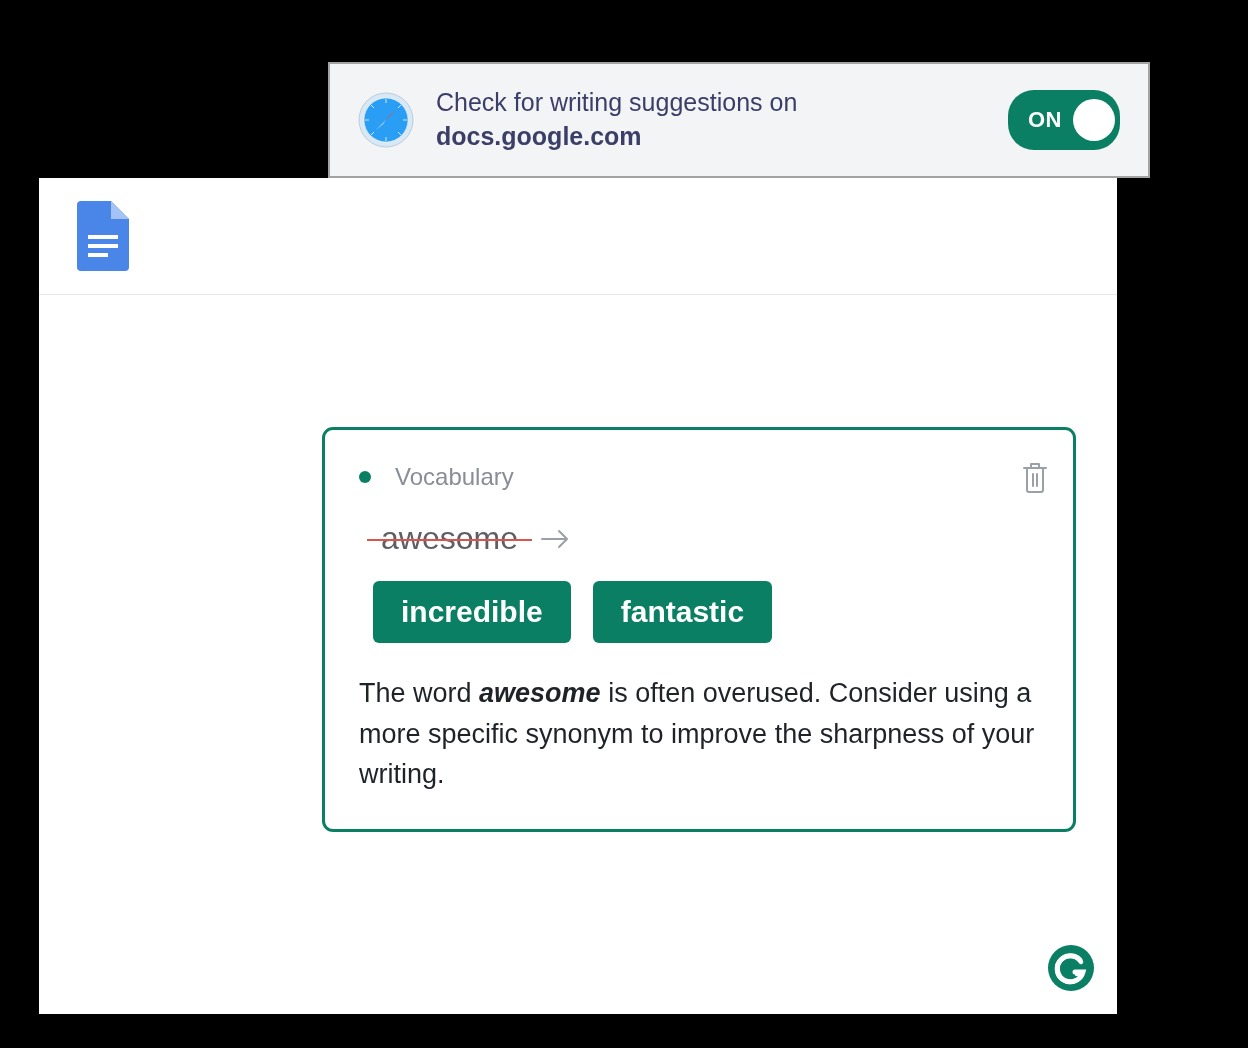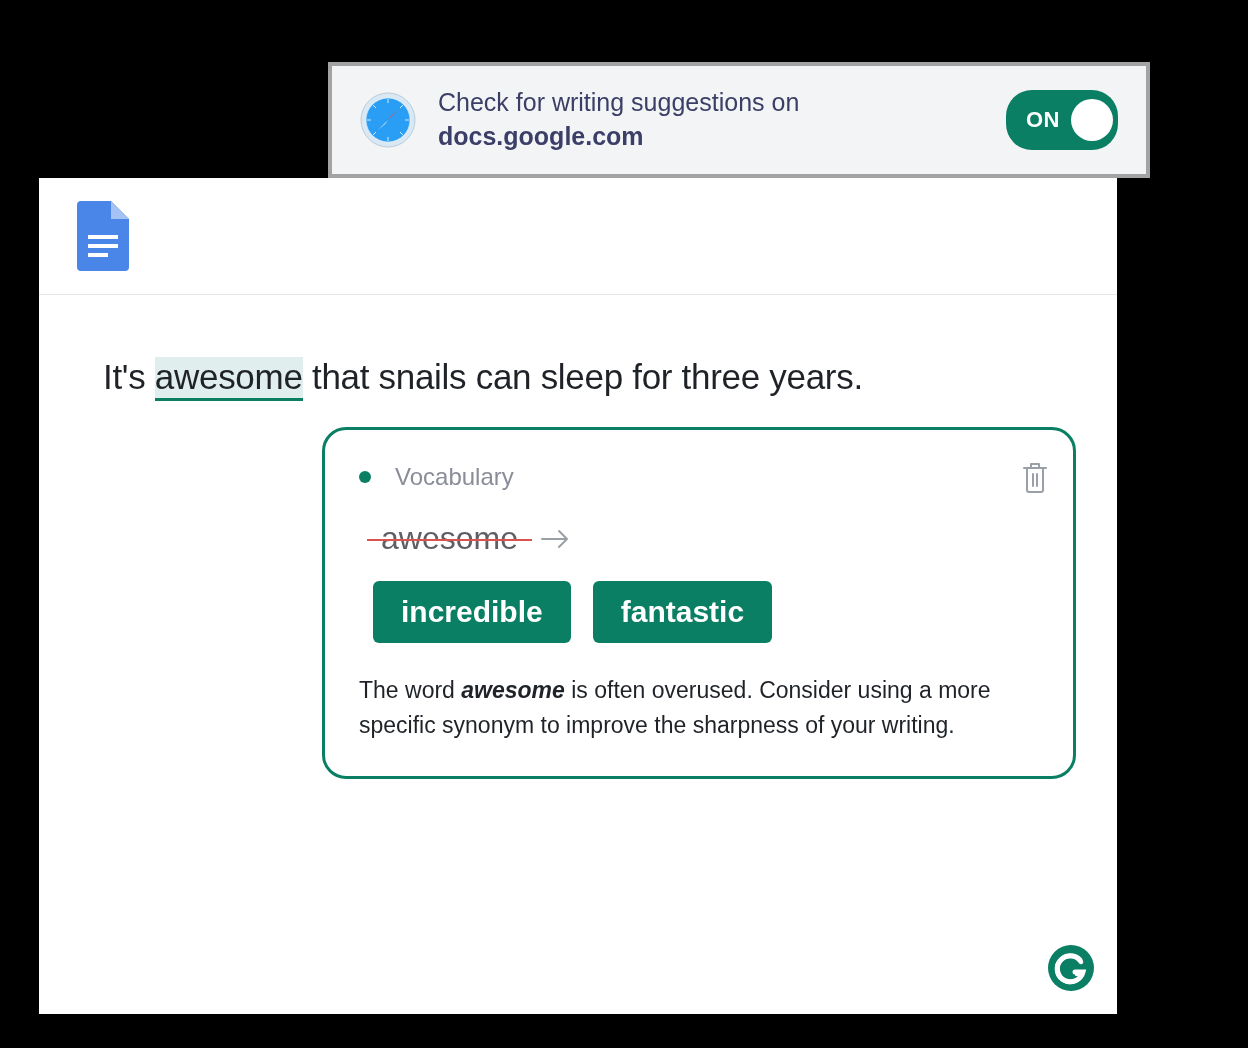--- a/index.html
+++ b/index.html
@@ -17,21 +17,21 @@
     }
     
     
     .banner {
       position: absolute;
       top: 62px;
       left: 328px;
       width: 822px;
       height: 116px;
       background: #f3f4f6;
-      border: 4px solid #a3a3a3;
+      border: 2px solid #a3a3a3;
       display: flex;
       align-items: center;
       padding: 0 28px;
       z-index: 2;
     }
     .safari-icon {
       width: 56px;
       height: 56px;
       margin-right: 22px;
       flex-shrink: 0;
@@ -109,21 +109,21 @@
       padding-bottom: 2px;
     }
     
     
     .card {
       position: absolute;
       top: 132px;
       left: 283px;
       width: 754px;
       border: 3px solid #0b7f64;
-      border-radius: 24px;
+      border-radius: 11px;
       padding: 30px 23px 34px 34px;
       background: #fff;
     }
     .card-header {
       display: flex;
       align-items: center;
       margin-bottom: 26px;
     }
     .card-dot {
       width: 12px;
@@ -178,21 +178,21 @@
       background: #0b7f64;
       color: #fff;
       border: none;
       border-radius: 6px;
       font-size: 30px;
       font-weight: 700;
       padding: 14px 28px;
       cursor: pointer;
     }
     .explanation {
-      font-size: 23px;
+      font-size: 27px;
       color: #1f2328;
       line-height: 1.5;
       margin-left: 0;
     }
     .explanation .bold-word {
       font-weight: 700;
       font-style: italic;
     }
     
     
@@ -250,21 +250,20 @@
         <path d="M4 0 L34 0 L52 18 L52 66 Q52 70 48 70 L4 70 Q0 70 0 66 L0 4 Q0 0 4 0 Z" fill="#4a86e8"></path>
         <path d="M34 0 L52 18 L34 18 Z" fill="#a4c2f4"></path>
         <rect x="11" y="34" width="30" height="4" fill="#fff"></rect>
         <rect x="11" y="43" width="30" height="4" fill="#fff"></rect>
         <rect x="11" y="52" width="20" height="4" fill="#fff"></rect>
       </svg>
     </span>
   </div>
 
   <div class="doc-body">
-    <div class="sentence"><span>It's </span><span class="highlighted">awesome</span><span> that snails can sleep for three years.</span></div>
 
     <div class="card">
       <div class="card-header">
         <span class="card-dot"></span>
         <span class="card-category">Vocabulary</span>
         <span class="trash-icon">
           <svg viewBox="0 0 30 34">
             <path d="M4 8 L26 8 M11 4 L19 4 M11 4 L11 8 M19 4 L19 8 M7 8 L7 30 Q7 32 9 32 L21 32 Q23 32 23 30 L23 8" fill="none" stroke="#9aa0a6" stroke-width="2" stroke-linecap="round"></path>
             <line x1="13" y1="14" x2="13" y2="26" stroke="#9aa0a6" stroke-width="2" stroke-linecap="round"></line>
             <line x1="17" y1="14" x2="17" y2="26" stroke="#9aa0a6" stroke-width="2" stroke-linecap="round"></line>

